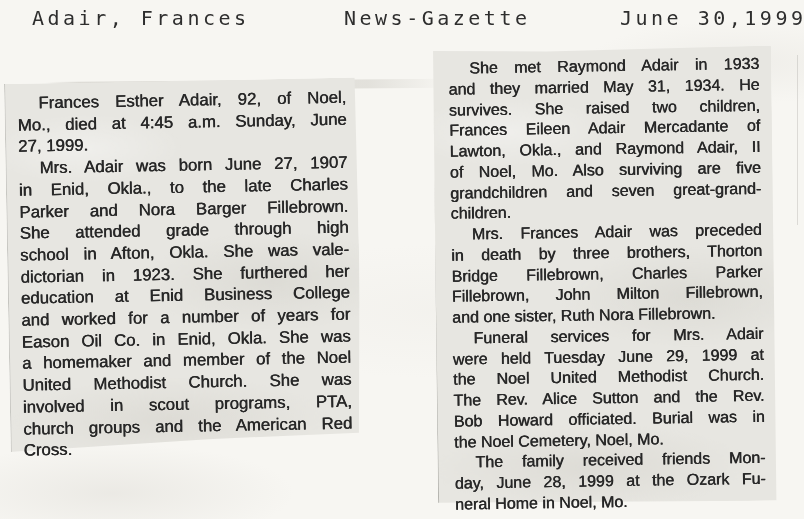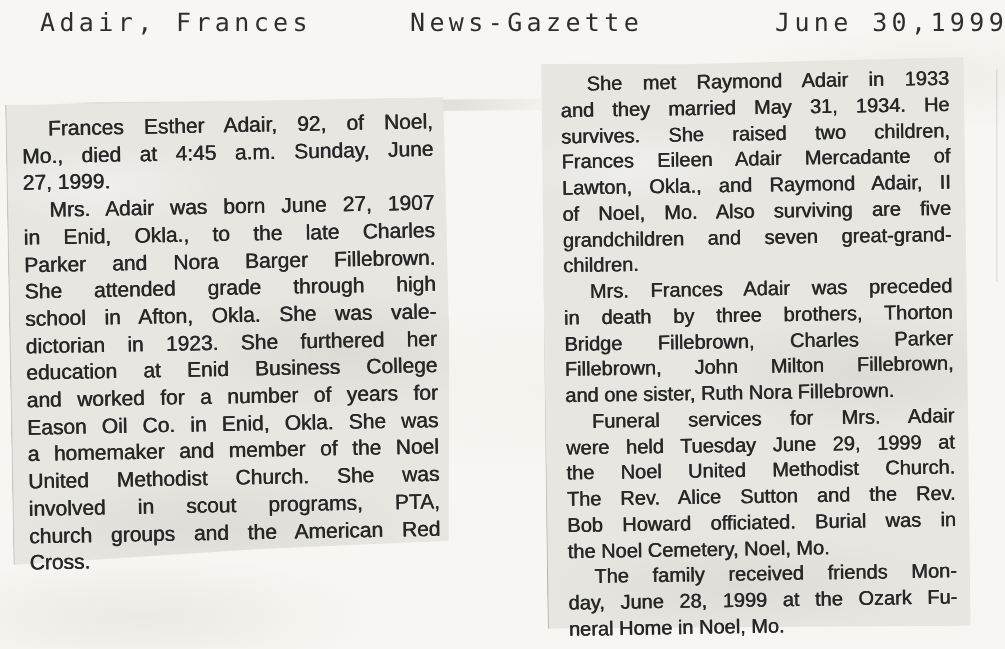--- a/index.html
+++ b/index.html
@@ -23,21 +23,21 @@
   
   .hdr {
     position: absolute; top: 6px;
     font-family: "DejaVu Sans Mono", "Liberation Mono", monospace;
     font-size: 20px; letter-spacing: 3.5px;
     color: var(--header-ink);
     white-space: nowrap;
     text-align: center;
   }
   .hdr-name { left: 32px; }
-  .hdr-pub  { left: 328px; }
+  .hdr-pub  { left: 344px; }
   .hdr-date { left: 620px; }
 
   
   .edge-strip {
     position: absolute; left: 46px; top: 82px; width: 402px; height: 9px;
     background: linear-gradient(90deg,
       rgba(200,198,191,0) 0%, rgba(200,198,191,0.55) 8%,
       rgba(206,204,197,0.5) 80%, rgba(206,204,197,0) 100%);
     transform: rotate(-0.45deg); transform-origin: 0 0;
     z-index: 1;

